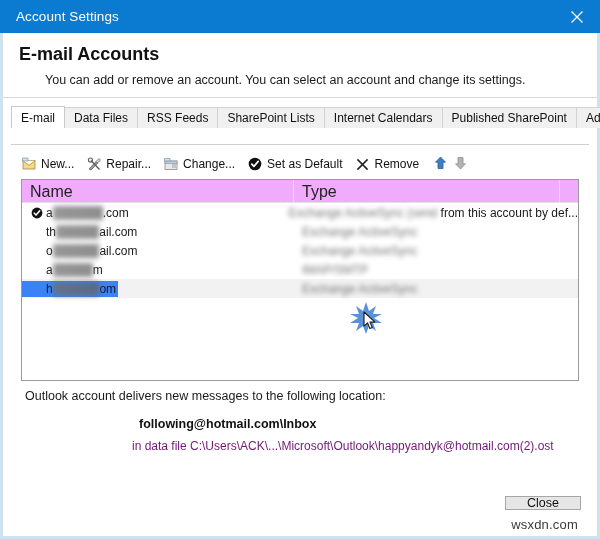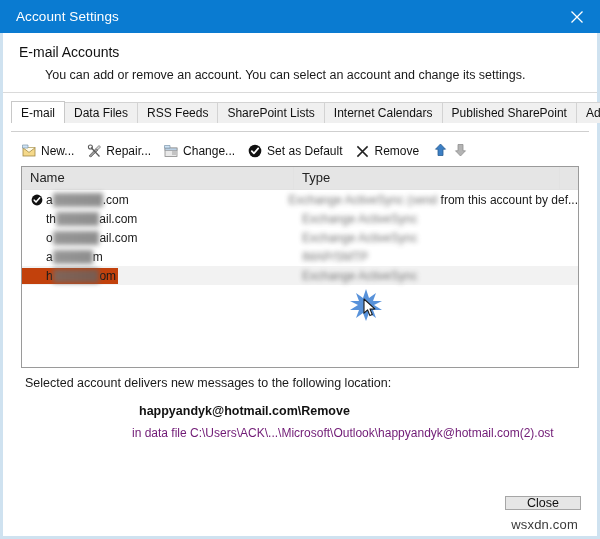--- a/index.html
+++ b/index.html
@@ -61,22 +61,22 @@
     cursor: default;
   }
   .titlebar-close svg { display: block; }
 
   
   .header {
     padding: 11px 0 10px 16px;
     background: #ffffff;
   }
   .header-title {
-    font-size: 14px;
-    font-weight: normal;
+    font-size: 18px;
+    font-weight: bold;
     color: #111111;
     margin-bottom: 8px;
   }
   .header-sub {
     font-size: 12.5px;
     color: #1a1a1a;
     padding-left: 26px;
   }
 
   
@@ -91,21 +91,21 @@
     flex: 1;
     position: relative;
     background: #ffffff;
     padding: 0;
   }
 
   
   .tabstrip {
     position: relative;
     height: 22px;
-    margin: 8px 0 8px 8px;
+    margin: 8px 0 16px 8px;
     display: flex;
     align-items: flex-end;
     font-size: 12px;
   }
   .tab {
     height: 21px;
     line-height: 21px;
     padding: 0 9px;
     background: #f0f0f0;
     border: 1px solid #d3d3d3;
@@ -182,23 +182,23 @@
     height: 202px;
     border: 1px solid #9a9a9a;
     background: #ffffff;
     box-sizing: border-box;
     overflow: hidden;
   }
   .list-header {
     display: flex;
     height: 22px;
     border-bottom: 1px solid #e2e2e2;
-    font-size: 13px;
+    font-size: 16px;
     color: #222;
-    background: #e5e5e5;
+    background: #f0abfc;
   }
   .col-name {
     width: 272px;
     padding: 3px 0 0 8px;
     box-sizing: border-box;
     border-right: 1px solid #e2e2e2;
   }
   .col-type {
     flex: 1;
     padding: 3px 0 0 8px;
@@ -260,21 +260,21 @@
     color: #3a3a3a;
     opacity: .78;
   }
   .blur-type {
     filter: blur(2.4px);
     color: #454545;
     opacity: .75;
   }
   .clearpart { color: #1a1a1a; }
   .yellow-hl {
-    background: #c2410c;
+    background: #3b82f6;
     padding: 1px 0 1px 0;
     display: inline-block;
   }
 
   
   .delivery {
     position: absolute;
     left: 14px;
     top: 244px;
     font-size: 12.5px;
@@ -521,22 +521,22 @@
               <span class="yellow-hl" style="padding-left:8px;padding-right:2px;margin-left:-8px;">
                 <span class="check-spacer" style="display:inline-block;width:16px;"></span><span class="clearpart">h</span><span class="blur" style="background:linear-gradient(90deg,#6f6f6f,#636363);border-radius:1px;">&nbsp;&nbsp;&nbsp;&nbsp;&nbsp;&nbsp;&nbsp;&nbsp;&nbsp;&nbsp;&nbsp;&nbsp;&nbsp;&nbsp;</span><span class="clearpart">om</span>
               </span>
             </div>
             <div class="cell-type">
               <span class="blur-type">Exchange ActiveSync</span>
             </div>
           </div>
         </div>
 
-        <div class="delivery">Selected account delivers new messages to the following location:</div>
-        <div class="delivery-loc">happyandyk@hotmail.com\Remove</div>
+        <div class="delivery">Outlook account delivers new messages to the following location:</div>
+        <div class="delivery-loc">following@hotmail.com\Inbox</div>
         <div class="delivery-file">in data file C:\Users\ACK\...\Microsoft\Outlook\happyandyk@hotmail.com(2).ost</div>
 
         <div class="click-burst">
           <svg width="34" height="34" viewBox="0 0 34 34">
             <path d="M17 1 L20 10 L27 5 L24 13 L33 13 L25 17 L33 22 L24 22 L27 30 L20 25 L17 33 L14 25 L7 30 L10 22 L1 22 L9 17 L1 13 L10 13 L7 5 L14 10 Z" fill="#3b7fd4" opacity="0.85"></path>
           </svg>
         </div>
         <div class="cursor">
           <svg width="14" height="20" viewBox="0 0 14 20">
             <path d="M1 1 L1 15.2 L4.6 11.9 L6.9 17.6 L9.3 16.6 L7 11.1 L11.8 10.9 Z" fill="#ffffff" stroke="#1a1a1a" stroke-width="1.1" stroke-linejoin="round"></path>

